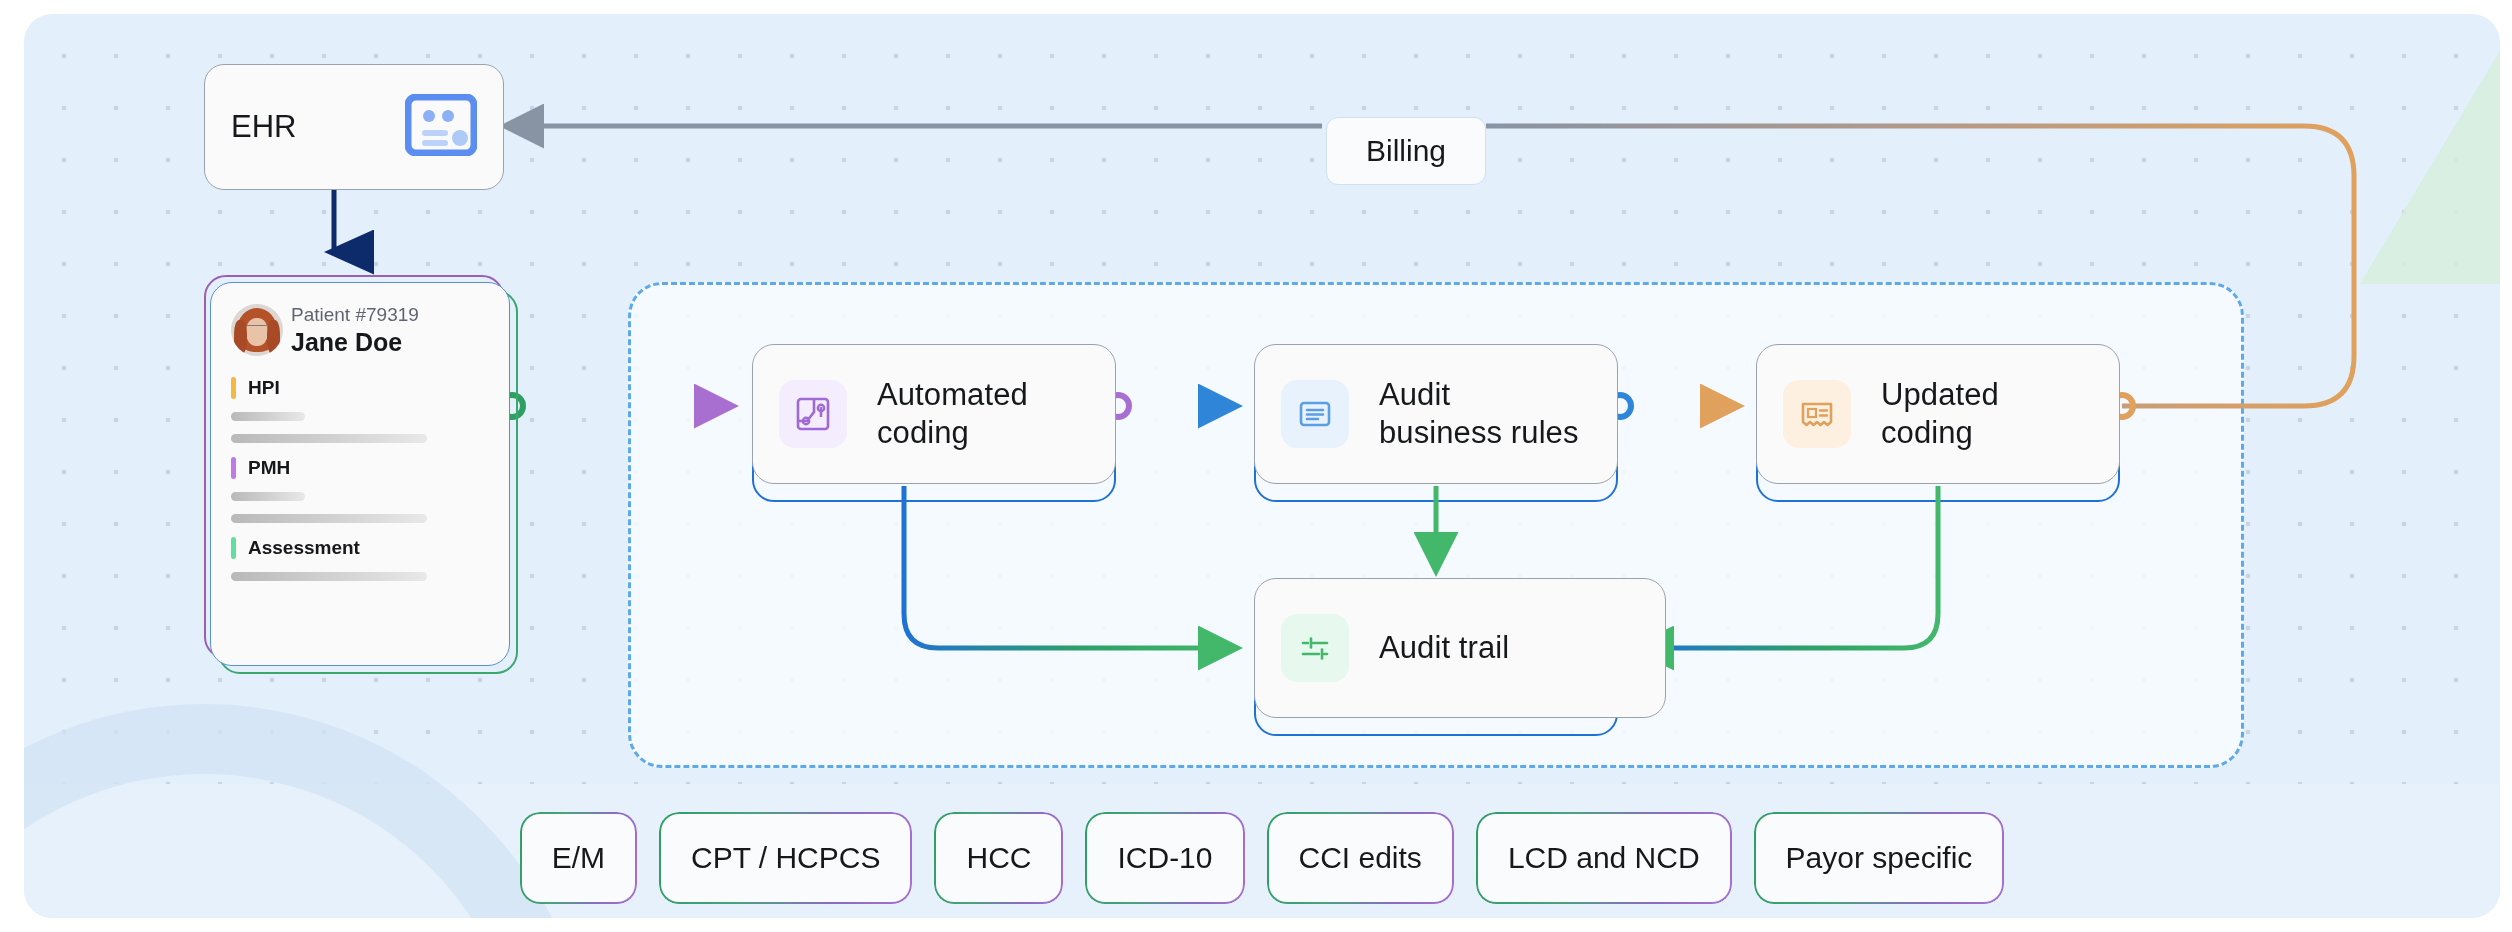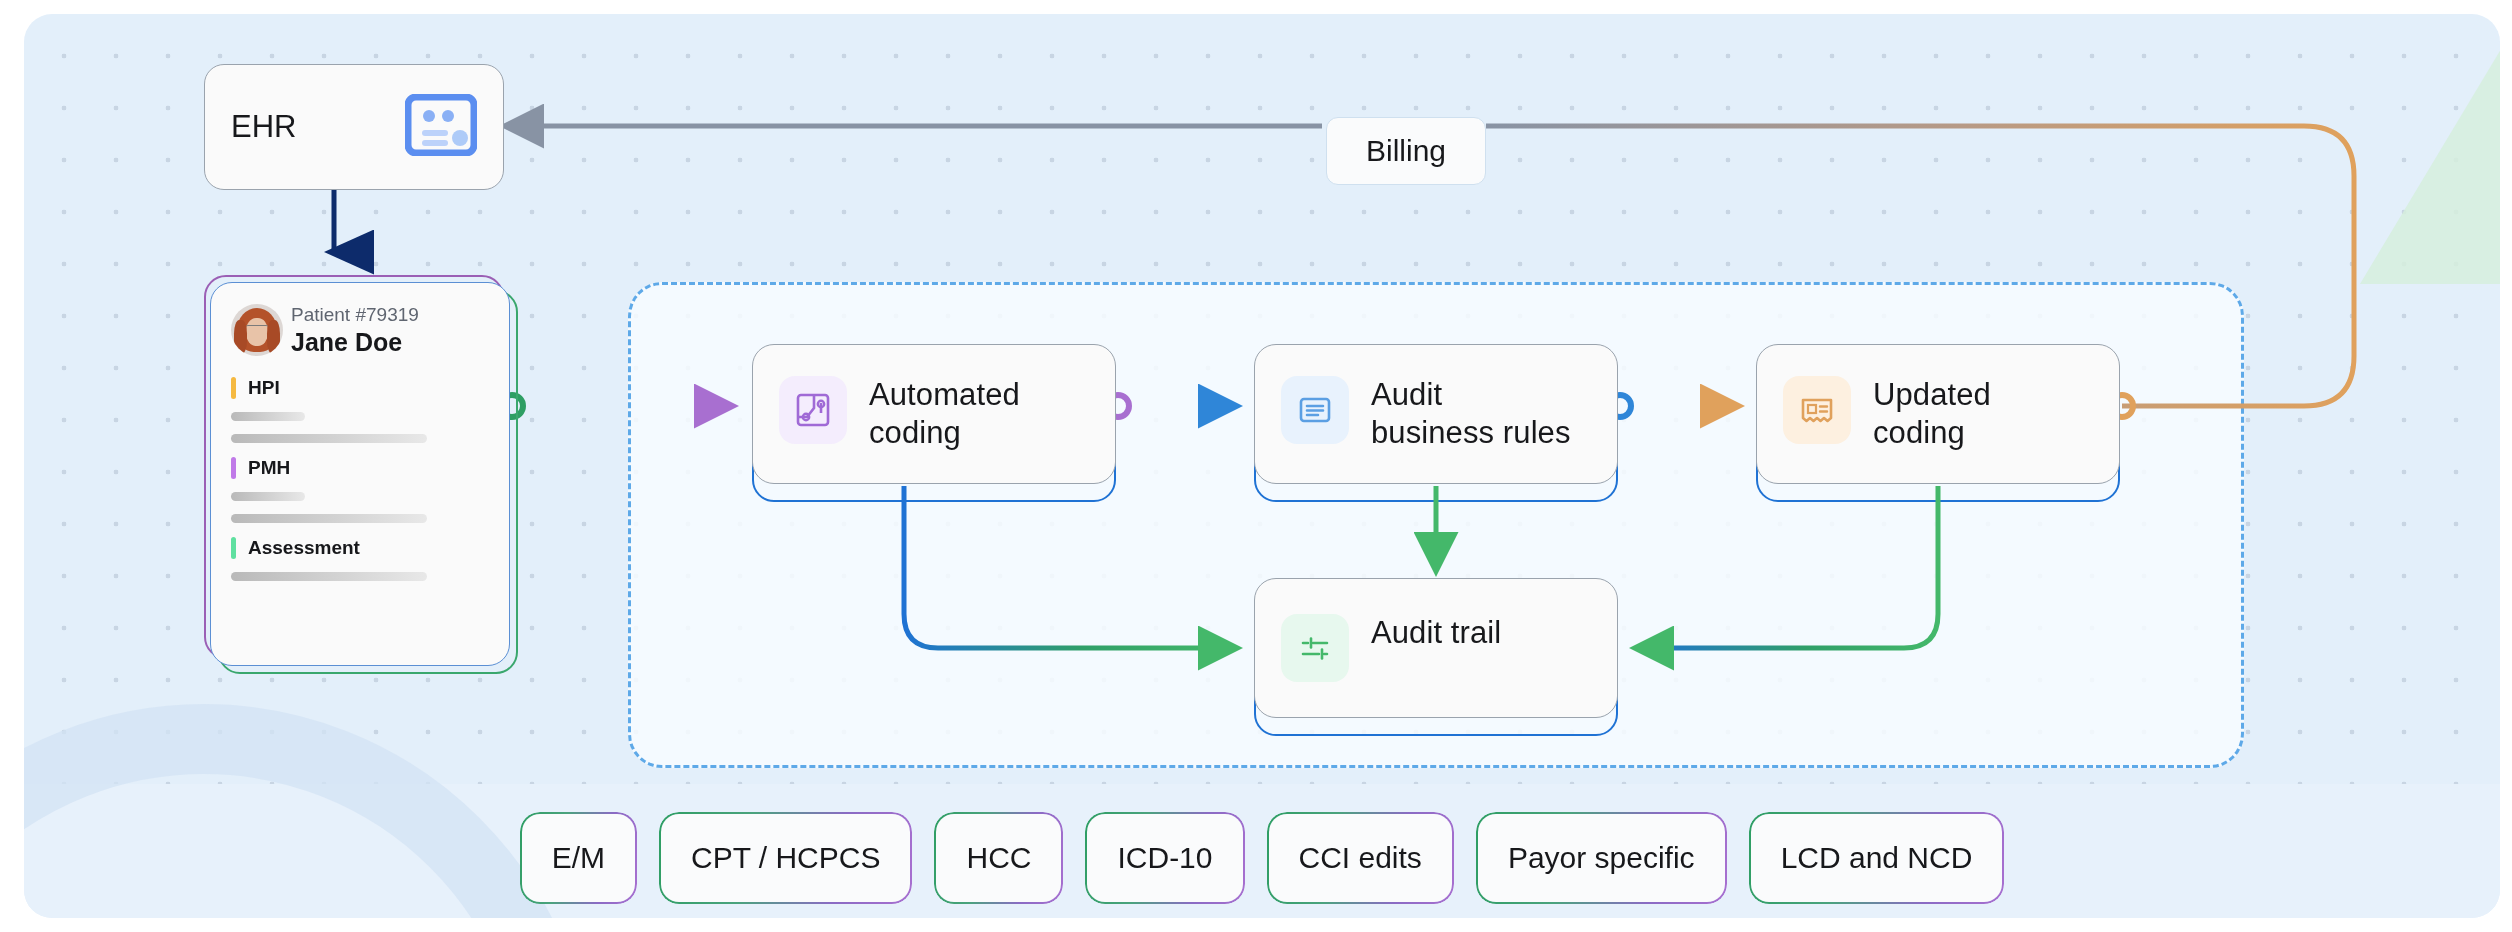--- a/index.html
+++ b/index.html
@@ -62,21 +62,21 @@
     box-sizing:border-box;
     display:flex;align-items:center;
     z-index:6;
   }
   
   .stack{
     position:absolute;border-radius:22px;box-sizing:border-box;z-index:4;
     border:2px solid transparent;
   }
 
-  .node-inner{display:flex;align-items:flex-start;gap:22px;padding:0 26px;width:100%;}
+  .node-inner{display:flex;align-items:center;gap:30px;padding:0 26px;width:100%;}
   .node-ico{
     width:68px;height:68px;border-radius:16px;flex:0 0 auto;
     display:flex;align-items:center;justify-content:center;
   }
   .node-label{
     font-size:31px;color:#17181b;line-height:1.22;letter-spacing:.1px;
   }
 
   
   #ehr{left:180px;top:50px;width:300px;height:126px;border-radius:20px;}
@@ -125,21 +125,21 @@
   .pt-sec-title{font-size:19px;font-weight:bold;color:#17181b;}
   .skel{height:9px;border-radius:5px;margin-top:13px;
         background:linear-gradient(90deg,#b9b9b9,#e8e8e8);}
   .skel.s1{width:74px;}
   .skel.s2{width:196px;}
 
   
   #auto   {left:728px;top:330px;width:364px;height:140px;}
   #rules  {left:1230px;top:330px;width:364px;height:140px;}
   #updated{left:1732px;top:330px;width:364px;height:140px;}
-  #audit  {left:1230px;top:564px;width:364px;height:140px;}
+  #audit  {left:1230px;top:564px;width:412px;height:140px;}
 
   .stack-blue{border-color:#1f72d4;}
   #auto-s   {left:728px;top:348px;width:364px;height:140px;}
   #rules-s  {left:1230px;top:348px;width:364px;height:140px;}
   #updated-s{left:1732px;top:348px;width:364px;height:140px;}
   #audit-s  {left:1230px;top:582px;width:364px;height:140px;}
 
   .ico-purple{background:#f4edfd;}
   .ico-blue  {background:#e8f2fd;}
   .ico-orange{background:#fdf0e0;}
@@ -385,17 +385,17 @@
         </div>
       </div>
     </div>
 
     <div class="pills">
       <div class="pill">E/M</div>
       <div class="pill">CPT / HCPCS</div>
       <div class="pill">HCC</div>
       <div class="pill">ICD-10</div>
       <div class="pill">CCI edits</div>
+      <div class="pill">LCD and NCD</div>
       <div class="pill">Payor specific</div>
-      <div class="pill">LCD and NCD</div>
     </div>
   </div>
 </div>
 
 </body></html>

